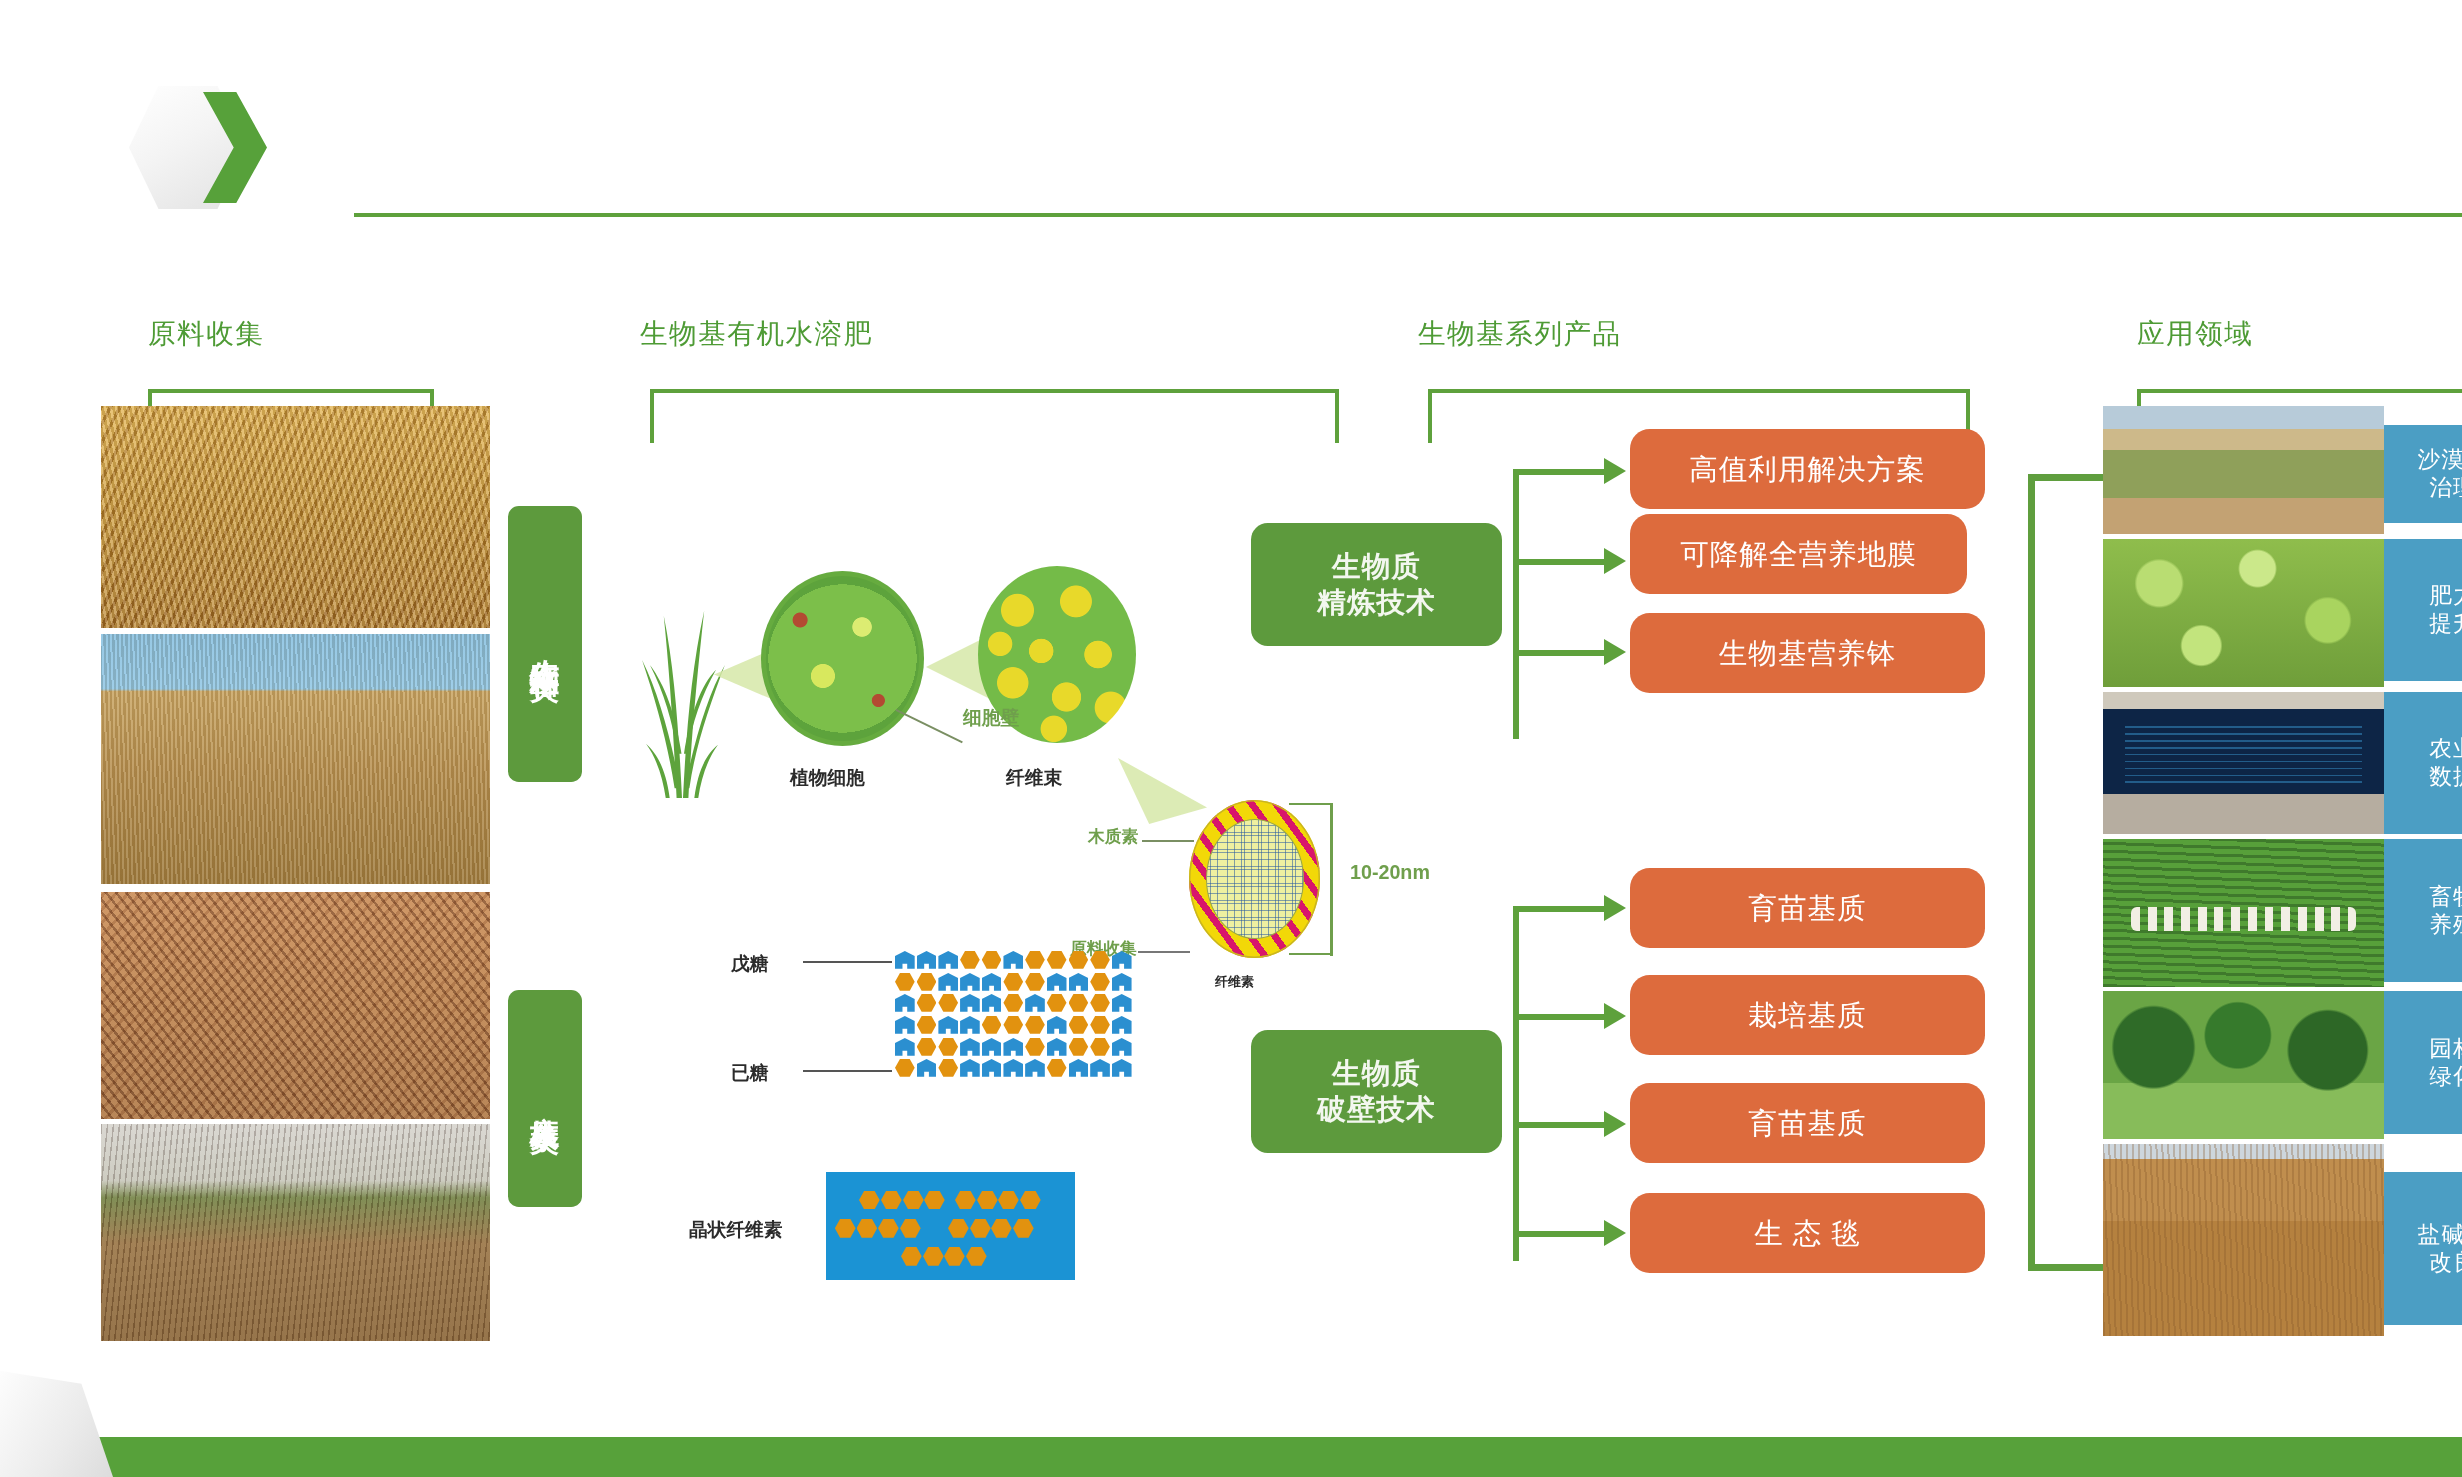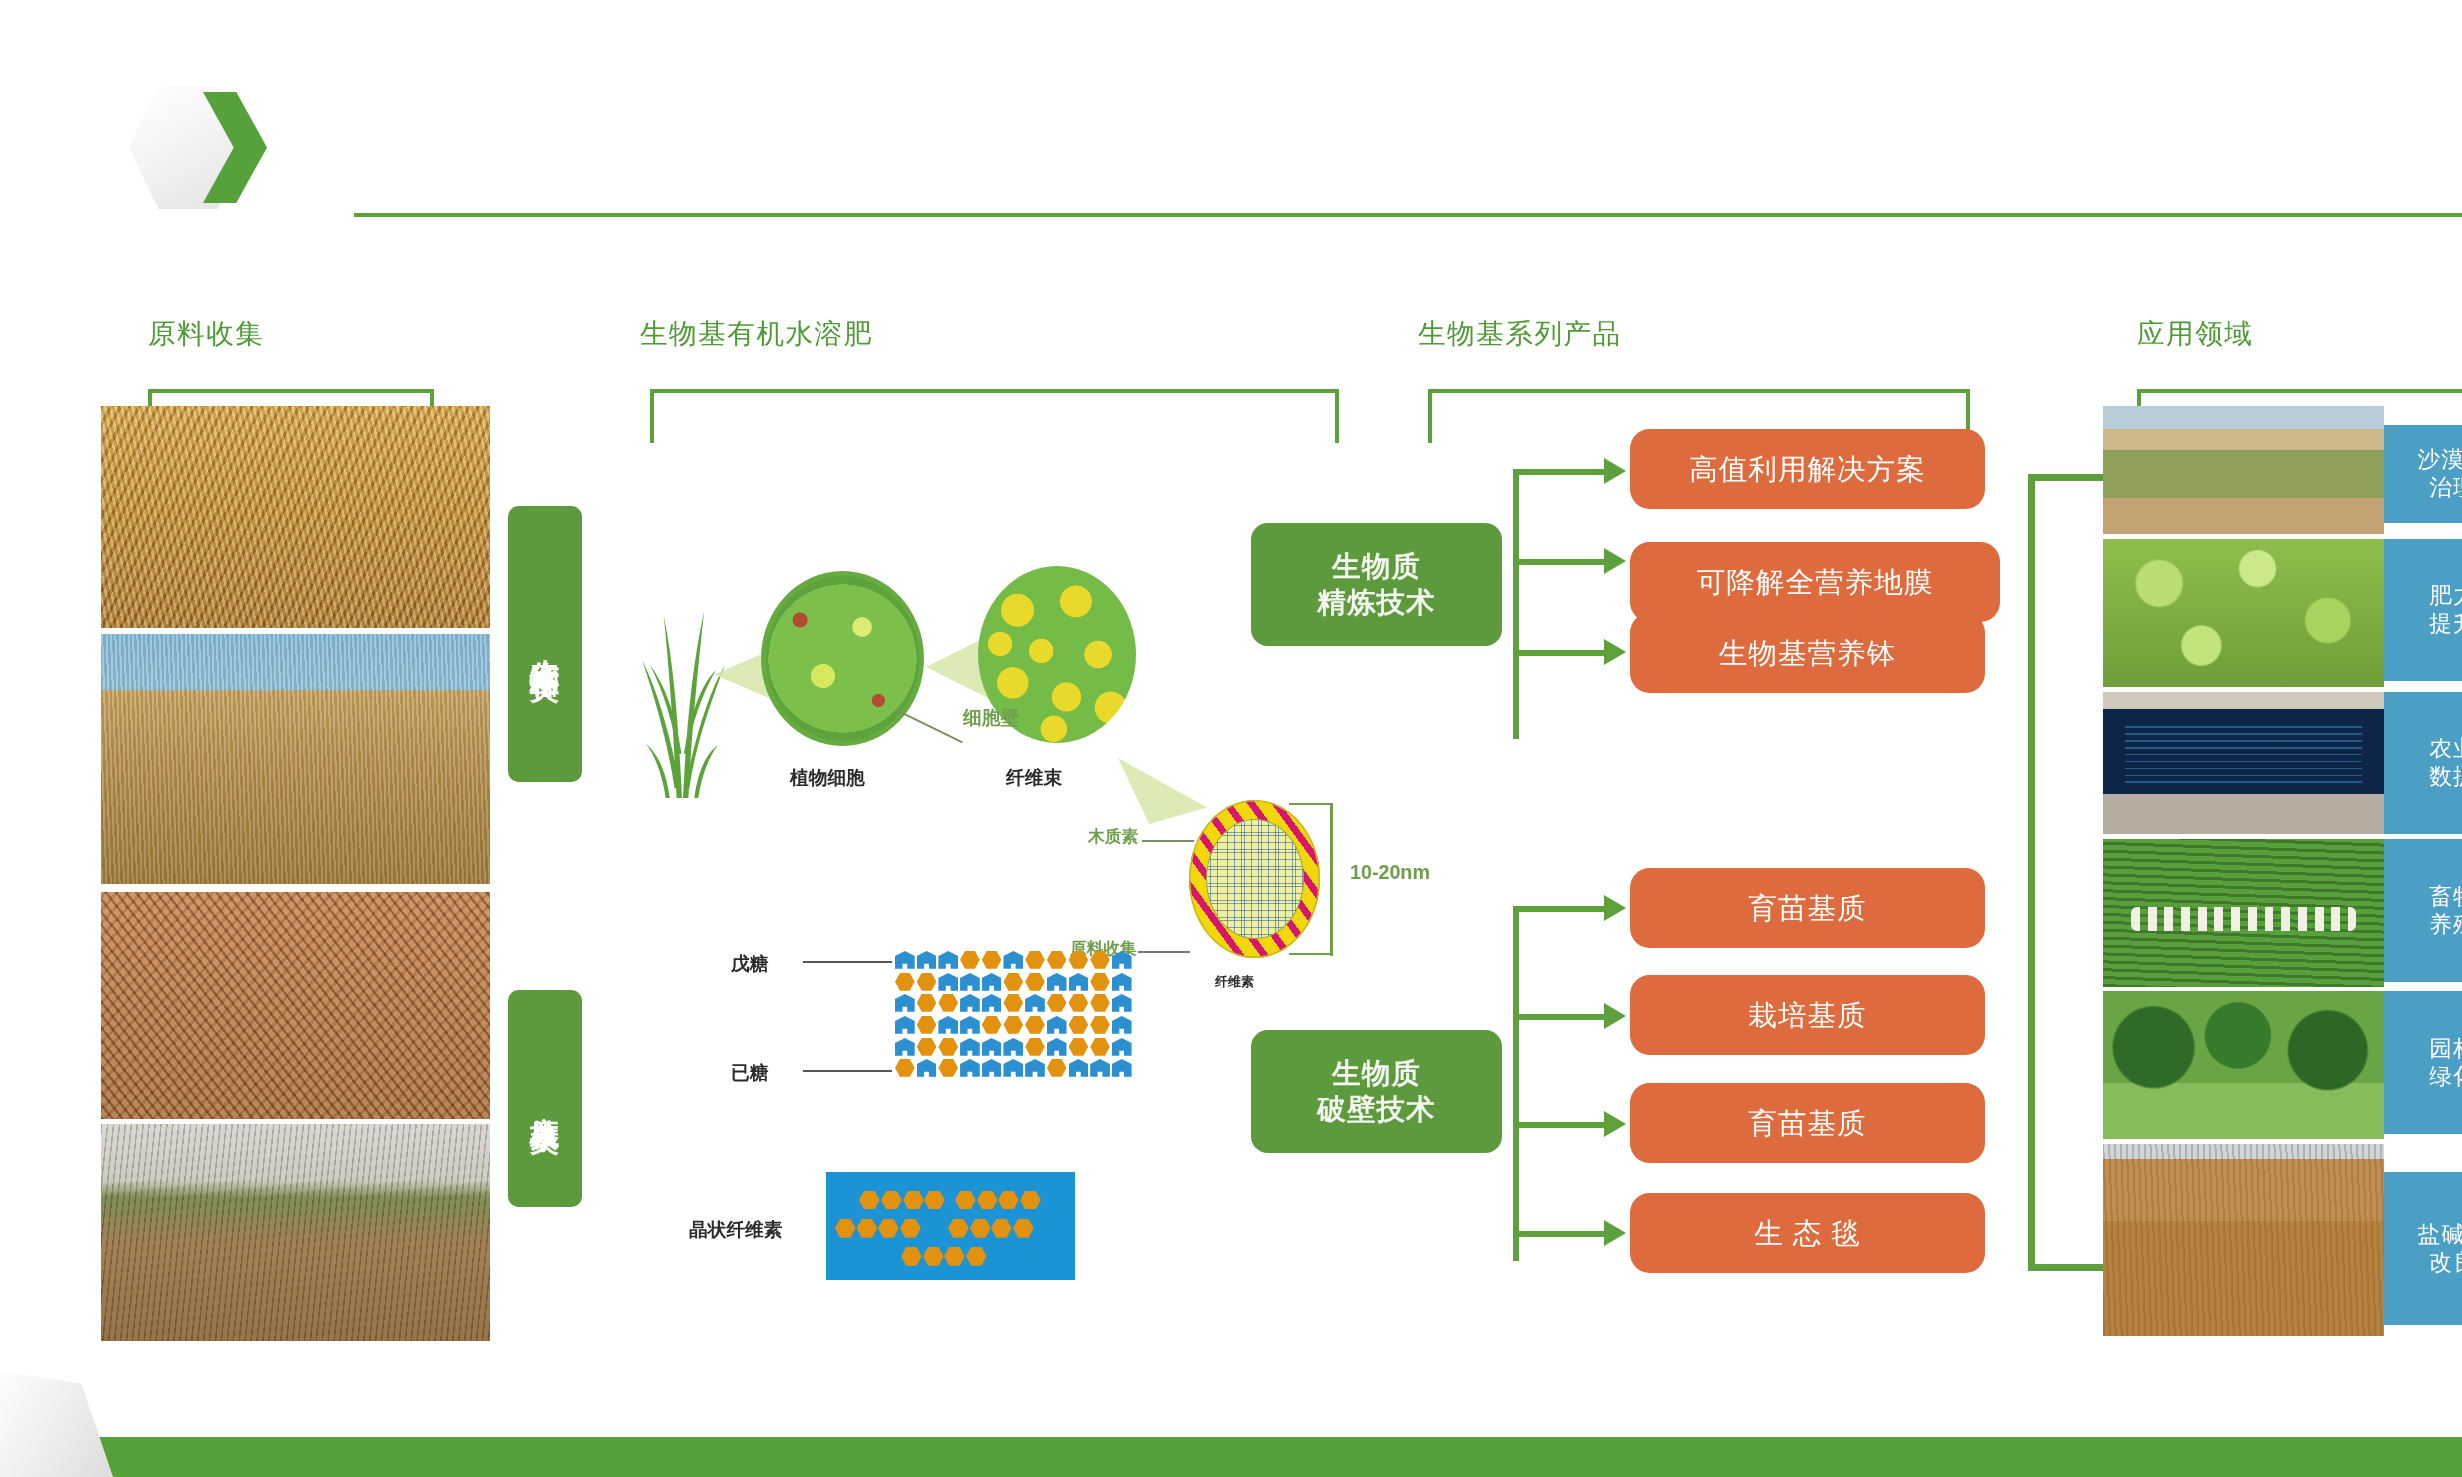--- a/index.html
+++ b/index.html
@@ -394,21 +394,21 @@
 
 <div class="trunk" style="left:1513px;top:469px;height:270px;"></div>
 <div class="arm" style="left:1513px;top:469px;width:94px;"></div>
 <div class="ahead" style="left:1604px;top:458px;"></div>
 <div class="arm" style="left:1513px;top:559px;width:94px;"></div>
 <div class="ahead" style="left:1604px;top:548px;"></div>
 <div class="arm" style="left:1513px;top:650px;width:94px;"></div>
 <div class="ahead" style="left:1604px;top:639px;"></div>
 
 <div class="prodbox" style="left:1630px;top:429px;width:355px;height:80px;">高值利用解决方案</div>
-<div class="prodbox" style="left:1630px;top:542px;width:370px;height:80px;font-family:Liberation Serif, serif;">可降解全营养地膜</div>
+<div class="prodbox" style="left:1630px;top:514px;width:337px;height:80px;font-family:Liberation Serif, serif;">可降解全营养地膜</div>
 <div class="prodbox" style="left:1630px;top:613px;width:355px;height:80px;">生物基营养钵</div>
 
 <div class="trunk" style="left:1513px;top:906px;height:355px;"></div>
 <div class="arm" style="left:1513px;top:906px;width:94px;"></div>
 <div class="ahead" style="left:1604px;top:895px;"></div>
 <div class="arm" style="left:1513px;top:1014px;width:94px;"></div>
 <div class="ahead" style="left:1604px;top:1003px;"></div>
 <div class="arm" style="left:1513px;top:1122px;width:94px;"></div>
 <div class="ahead" style="left:1604px;top:1111px;"></div>
 <div class="arm" style="left:1513px;top:1231px;width:94px;"></div>

